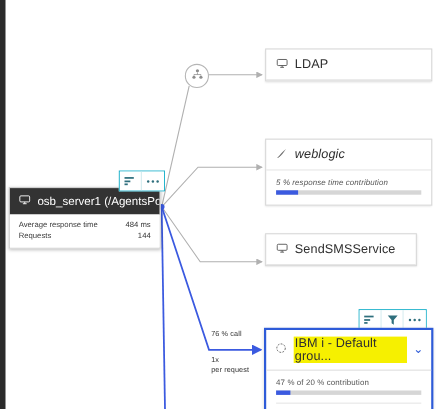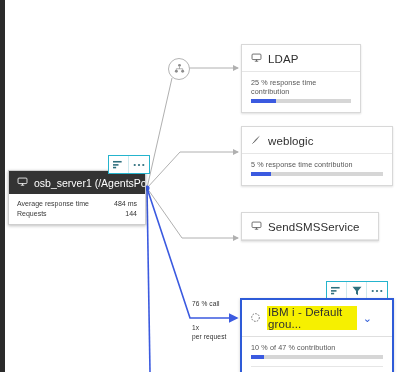--- a/index.html
+++ b/index.html
@@ -60,21 +60,21 @@
   .toolbar button:last-child{border-right:0;}
   .tb-left{left:108px;top:155px;}
   .tb-right{left:326px;top:281px;}
 
   
   .card.selected{
     border:2px solid #2e5bd8;
     box-shadow:0 1px 3px rgba(0,0,0,.18);
   }
   .card.selected .card-head{
-    justify-content:space-between;border-bottom:1px solid #dfdfdf;padding:6px 20px 6px 8px;
+    justify-content:space-between;border-bottom:1px solid #dfdfdf;padding:6px 7px 6px 8px;
   }
   .hl{background:#f6f000;padding:0 1px;}
   .chev{color:#2e5bd8;font-size:11px;line-height:1;}
   .sel-rows{border-top:1px solid #e6e6e6;margin-top:7px;padding-top:5px;}
 
   
   .elabel{position:absolute;font-size:6.6px;color:#333;line-height:8.5px;letter-spacing:.1px;}
 
   .mono-ico{font-size:10px;line-height:1;}
   .hub{position:absolute;left:168px;top:58px;width:20px;height:20px;border-radius:50%;
@@ -154,39 +154,33 @@
     </button>
     <button>
       <svg width="12" height="4" viewBox="0 0 14 4">
         <circle cx="2" cy="2" r="1.3" fill="#2f6f7d"></circle>
         <circle cx="7" cy="2" r="1.3" fill="#2f6f7d"></circle>
         <circle cx="12" cy="2" r="1.3" fill="#2f6f7d"></circle>
       </svg>
     </button>
   </div>
 
-  <div class="card" style="left:241px;top:44px;width:120px;">
+  <div class="card" style="left:241px;top:44px;width:152px;">
     <div class="card-head">
       <span aria-hidden="true">
         <svg width="11" height="11" viewBox="0 0 16 16">
           <rect x="1.5" y="3" width="13" height="8" rx="1.4" fill="none" stroke="#555" stroke-width="1.2"></rect>
           <path d="M5.5 13.4 L10.5 13.4 M8 11 L8 13.4" stroke="#555" stroke-width="1.2"></path>
         </svg>
       </span>
       <span class="ttl">LDAP</span>
     </div>
-    <div class="card-body">
-      <div class="contrib">25 % response time contribution</div>
-      <div class="bar">
-          <i style="width:25%"></i>
-        </div>
-    </div>
-  </div>
-
-  <div class="card" style="left:241px;top:126px;width:152px;">
+  </div>
+
+  <div class="card" style="left:241px;top:126px;width:152px;font-style:italic;">
     <div class="card-head">
       <span aria-hidden="true">
         <svg width="11" height="11" viewBox="0 0 16 16">
           <path d="M3 13 C5 9 8 6 13 2 C10 7 7 10 4.5 12.5 Z" fill="#707070"></path>
           <path d="M2 14 L5 11" stroke="#707070" stroke-width="1.3"></path>
         </svg>
       </span>
       <span class="ttl">weblogic</span>
     </div>
     <div class="card-body">
@@ -237,21 +231,21 @@
         <span aria-hidden="true">
           <svg width="11" height="11" viewBox="0 0 16 16">
             <circle cx="8" cy="8" r="5.6" fill="none" stroke="#555" stroke-width="1.2" stroke-dasharray="2.4 1.8"></circle>
           </svg>
         </span>
         <span class="ttl hl">IBM i - Default grou...</span>
       </span>
       <span class="chev">⌄</span>
     </div>
     <div class="card-body">
-      <div class="contrib">10 % of 47 % contribution</div>
+      <div class="contrib">47 % of 20 % contribution</div>
       <div class="bar">
           <i style="width:10%"></i>
         </div>
       <div class="sel-rows">
         
         
       </div>
     </div>
   </div>
 

